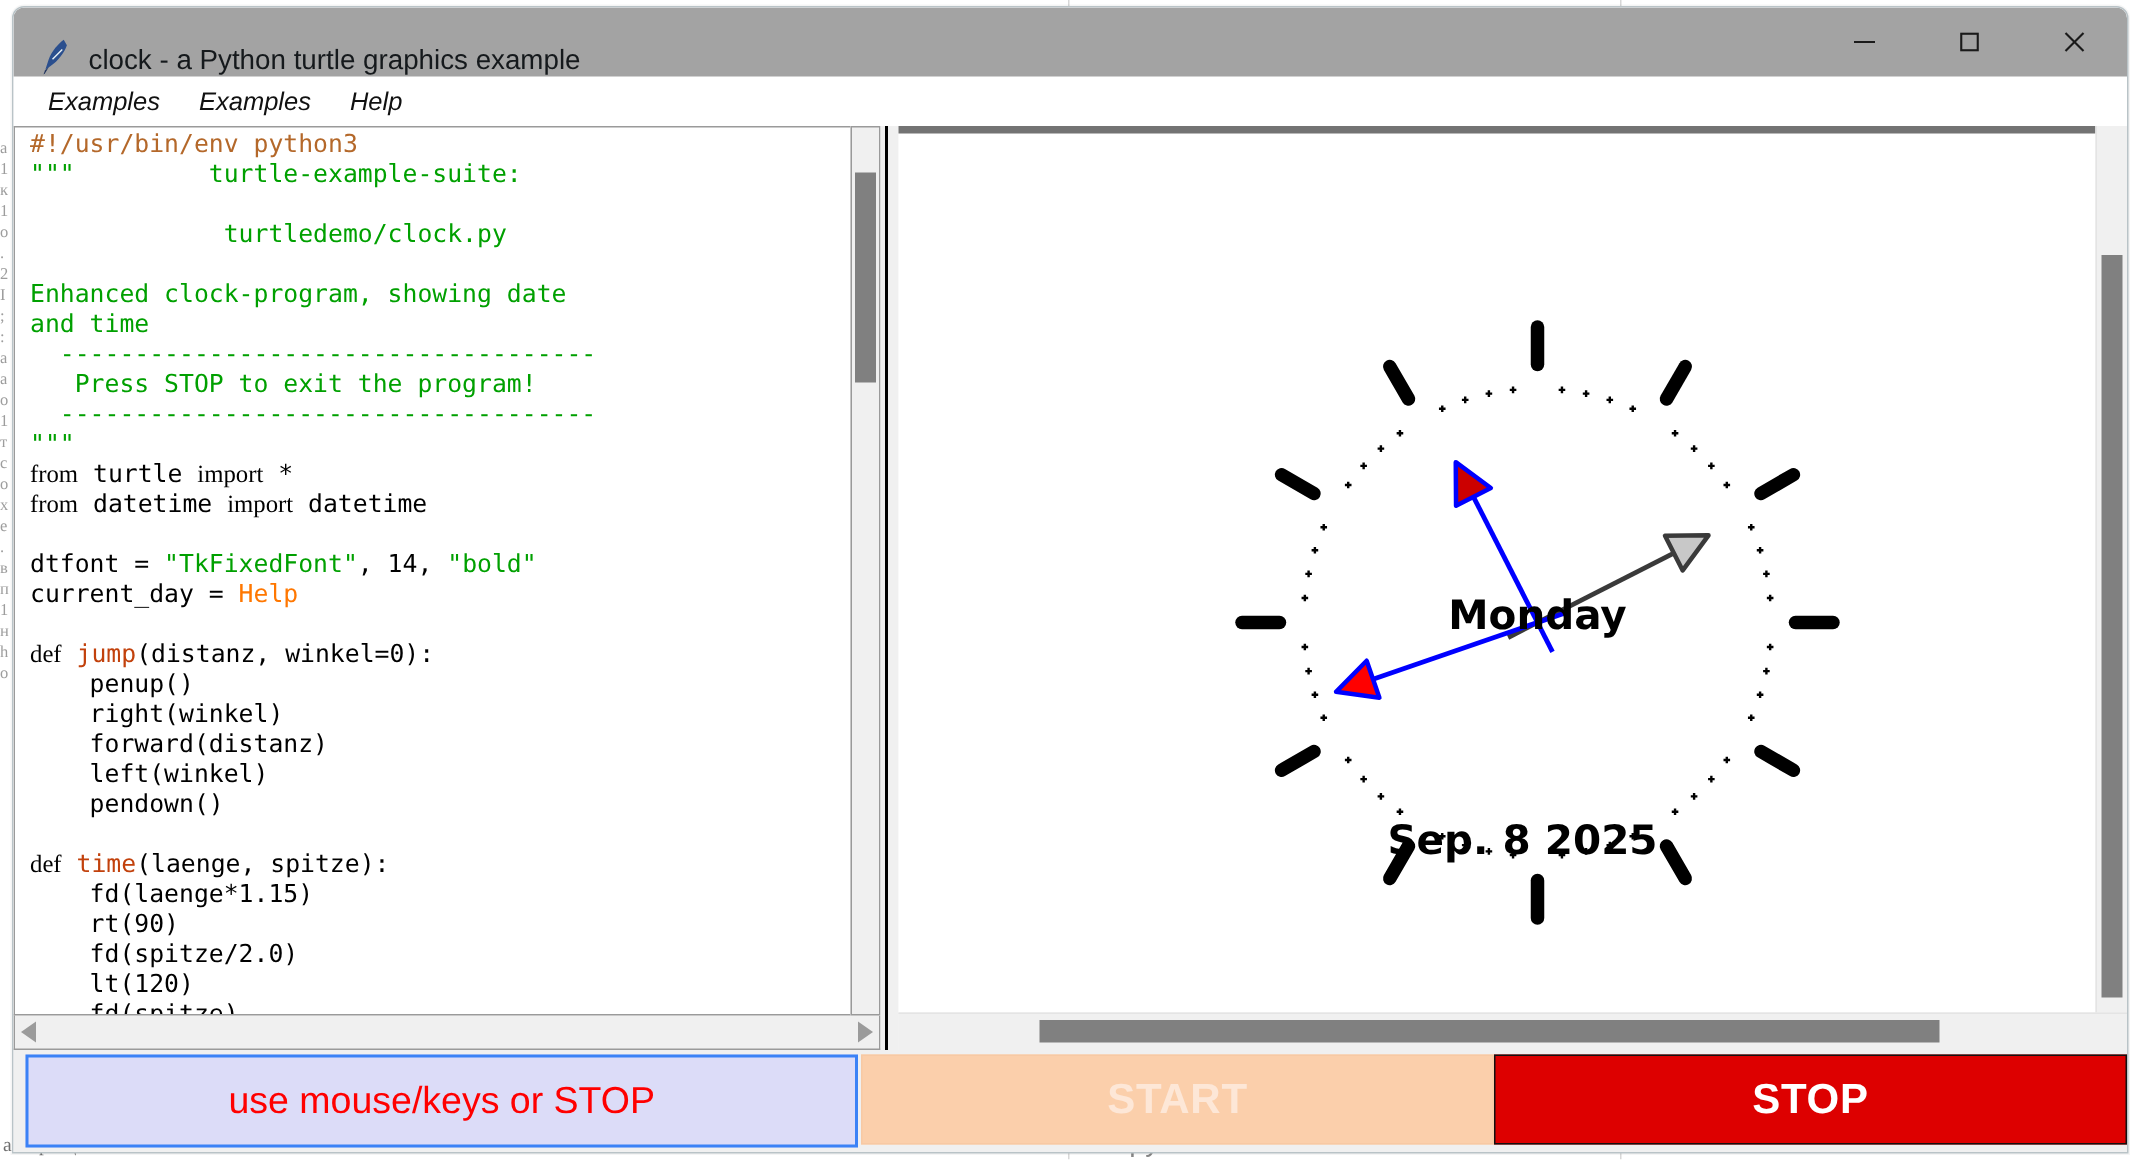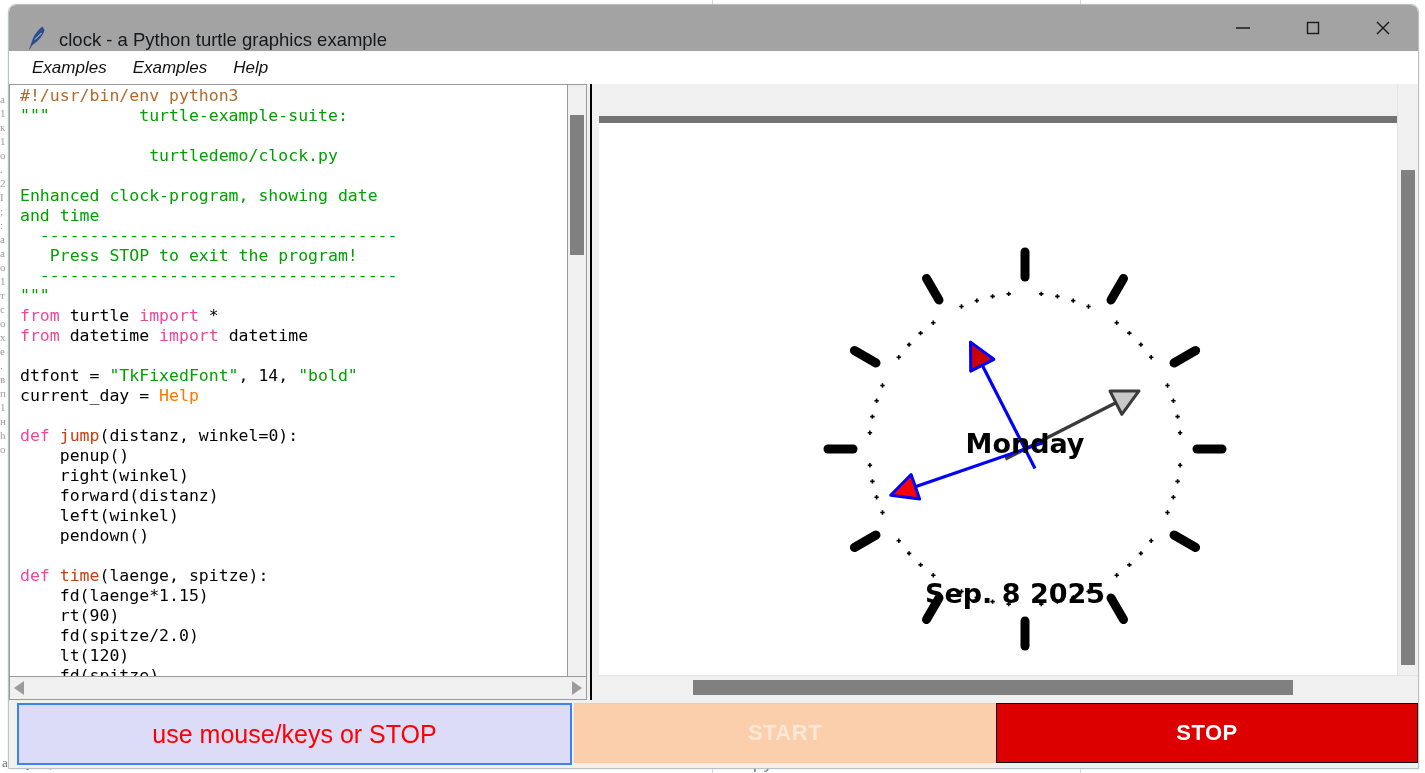--- a/index.html
+++ b/index.html
@@ -79,21 +79,21 @@
     flex:1;background:#ffffff;border:1px solid #9a9a9a;border-right:0;
     overflow:hidden;position:relative;
   }
   pre.code{
     margin:0;padding:1px 0 0 10px;
     font-family:"DejaVu Sans Mono","Liberation Mono",monospace;
     font-size:16.5px;line-height:20px;white-space:pre;color:#000000;
   }
   .k-comment{color:#b4682a;}
   .k-string{color:#00a000;}
-  .k-kw{color:#ec4899;}
+  .k-kw{color:#000000;font-family:Liberation Serif, serif;}
   .k-def{color:#c2410c;}
   .k-builtin{color:#ff7700;}
 
   
   .vscroll{
     width:18px;background:#f0f0f0;border:1px solid #9a9a9a;
     position:relative;flex:none;
   }
   .vthumb{
     position:absolute;left:2px;right:2px;background:#808080;
@@ -118,22 +118,21 @@
     content:"";position:absolute;left:3px;top:0;bottom:0;width:2px;background:#000;
   }
 
   
   .canvas-pane{
     flex:1;position:relative;background:#f0f0f0;display:flex;flex-direction:column;
   }
   .canvas-row{flex:1;display:flex;min-height:0;}
   .canvas-white{
     flex:1;background:#ffffff;position:relative;overflow:hidden;
-    border-top:7px solid #737373;
-    margin-top:32px;
+    border-top:5px solid #737373;
   }
   .cv-vscroll{
     width:20px;background:#f0f0f0;position:relative;flex:none;border-left:1px solid #e4e4e4;
   }
   .cv-vthumb{position:absolute;left:3px;right:3px;background:#808080;}
   .cv-hscroll{
     height:24px;background:#f0f0f0;position:relative;flex:none;
     border-top:1px solid #e4e4e4;
   }
   .cv-hthumb{position:absolute;top:4px;height:15px;background:#808080;}
@@ -149,21 +148,21 @@
     display:flex;align-items:center;justify-content:center;
   }
   .status-text{
     color:#ff0000;font-size:25px;font-family:"Liberation Sans",sans-serif;
     white-space:nowrap;
   }
   .btnwrap{flex:1;display:flex;margin-left:2px;}
   .demo-btn{
     flex:1;height:58px;margin-top:3px;
     display:flex;align-items:center;justify-content:center;
-    font-size:22px;font-weight:bold;letter-spacing:.5px;
+    font-size:28px;font-weight:bold;letter-spacing:.5px;
     font-family:"Liberation Sans",sans-serif;
     border:1px solid #f7c9a4;cursor:default;
   }
   .demo-btn.disabled{background:#fbcfab;color:#fde7d7;}
   .demo-btn.active{background:#dd0000;color:#ffffff;border:1px solid #111;}
 
   
   .clock-svg{position:absolute;left:0;top:0;}
 </style>
 </head>

